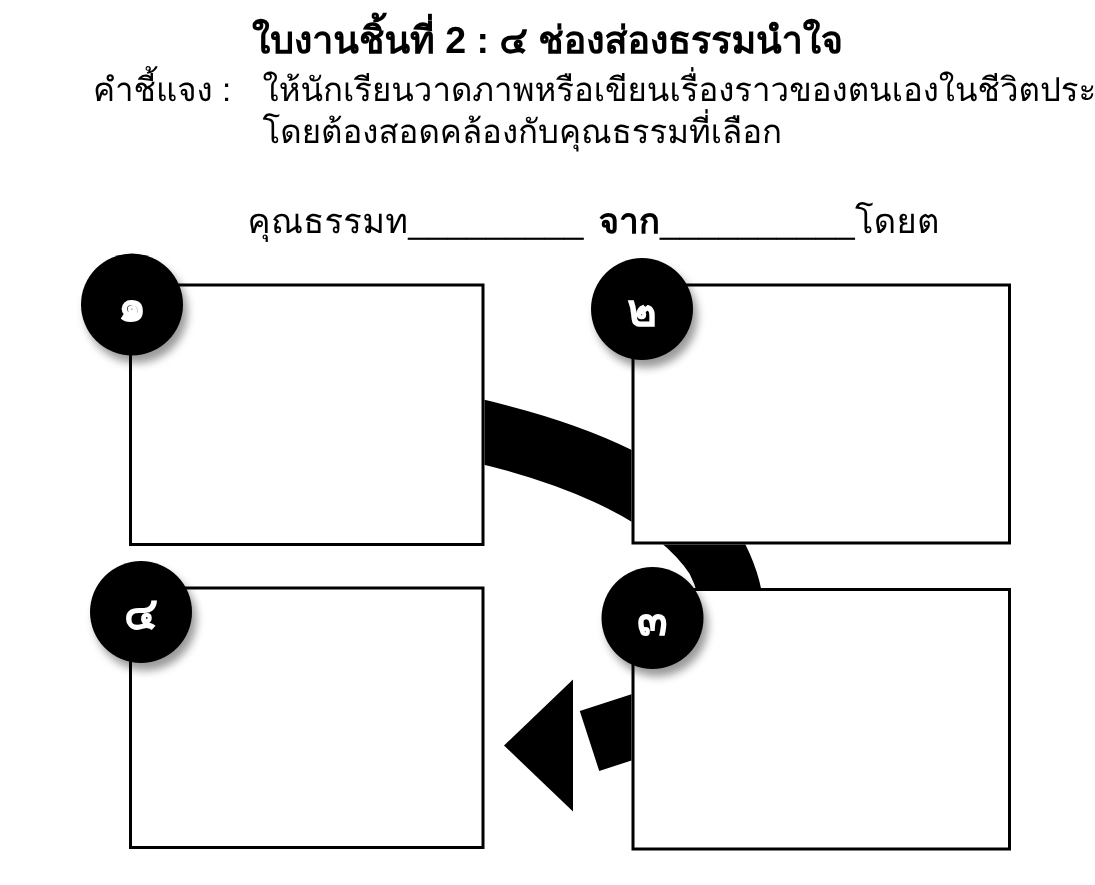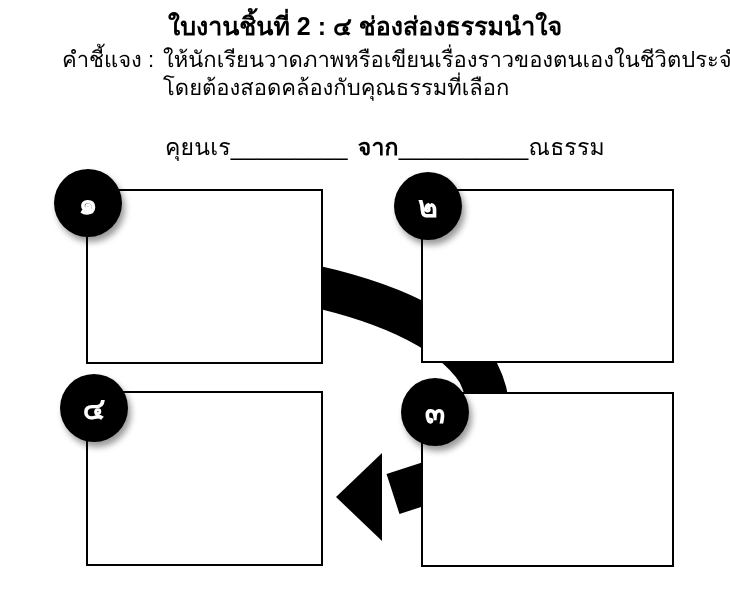--- a/index.html
+++ b/index.html
@@ -15,21 +15,21 @@
     position:absolute;top:6px;left:0;width:730px;
     text-align:center;
     font-size:25px;font-weight:bold;
     white-space:nowrap;
   }
   .instructions{
     position:absolute;top:46px;left:62px;
     display:flex;align-items:flex-start;
     font-size:22px;line-height:1.28;
   }
-  .instructions .label{white-space:nowrap;margin-right:9px;}
+  .instructions .label{white-space:nowrap;margin-right:21px;}
   .instructions .lines div{white-space:nowrap;}
   .fill-line{
     position:absolute;top:129px;left:165px;
     font-size:23px;white-space:nowrap;letter-spacing:0.2px;
   }
   .fill-line .from-word{margin-left:10px;font-weight:bold;}
   .arrow-svg{position:absolute;left:0;top:0;z-index:1;}
   .box{
     position:absolute;
     background:#ffffff;
@@ -62,21 +62,21 @@
   <div class="title">ใบงานชิ้นที่ 2 : ๔ ช่องส่องธรรมนำใจ</div>
 
   <div class="instructions">
     <div class="label">คำชี้แจง :</div>
     <div class="lines">
       <div>ให้นักเรียนวาดภาพหรือเขียนเรื่องราวของตนเองในชีวิตประจำวัน</div>
       <div>โดยต้องสอดคล้องกับคุณธรรมที่เลือก</div>
     </div>
   </div>
 
-  <div class="fill-line"><span>คุยนเร</span><span>_________</span><span class="from-word">จาก</span><span>__________</span><span>ณธรรม</span></div>
+  <div class="fill-line"><span>คุณธรรมท</span><span>_________</span><span class="from-word">จาก</span><span>__________</span><span>โดยต</span></div>
 
   <svg class="arrow-svg" width="730" height="590" viewBox="0 0 730 590">
     <path d="M 295 282 C 375 298 448 326 478 372 C 498 412 492 450 430 482 L 393 494" stroke="#000000" stroke-width="42" fill="none"></path>
     <polygon points="336,497 382,453 382,541" fill="#000000"></polygon>
   </svg>
 
   <div class="box box-1"></div>
   <div class="box box-2"></div>
   <div class="box box-3"></div>
   <div class="box box-4"></div>

